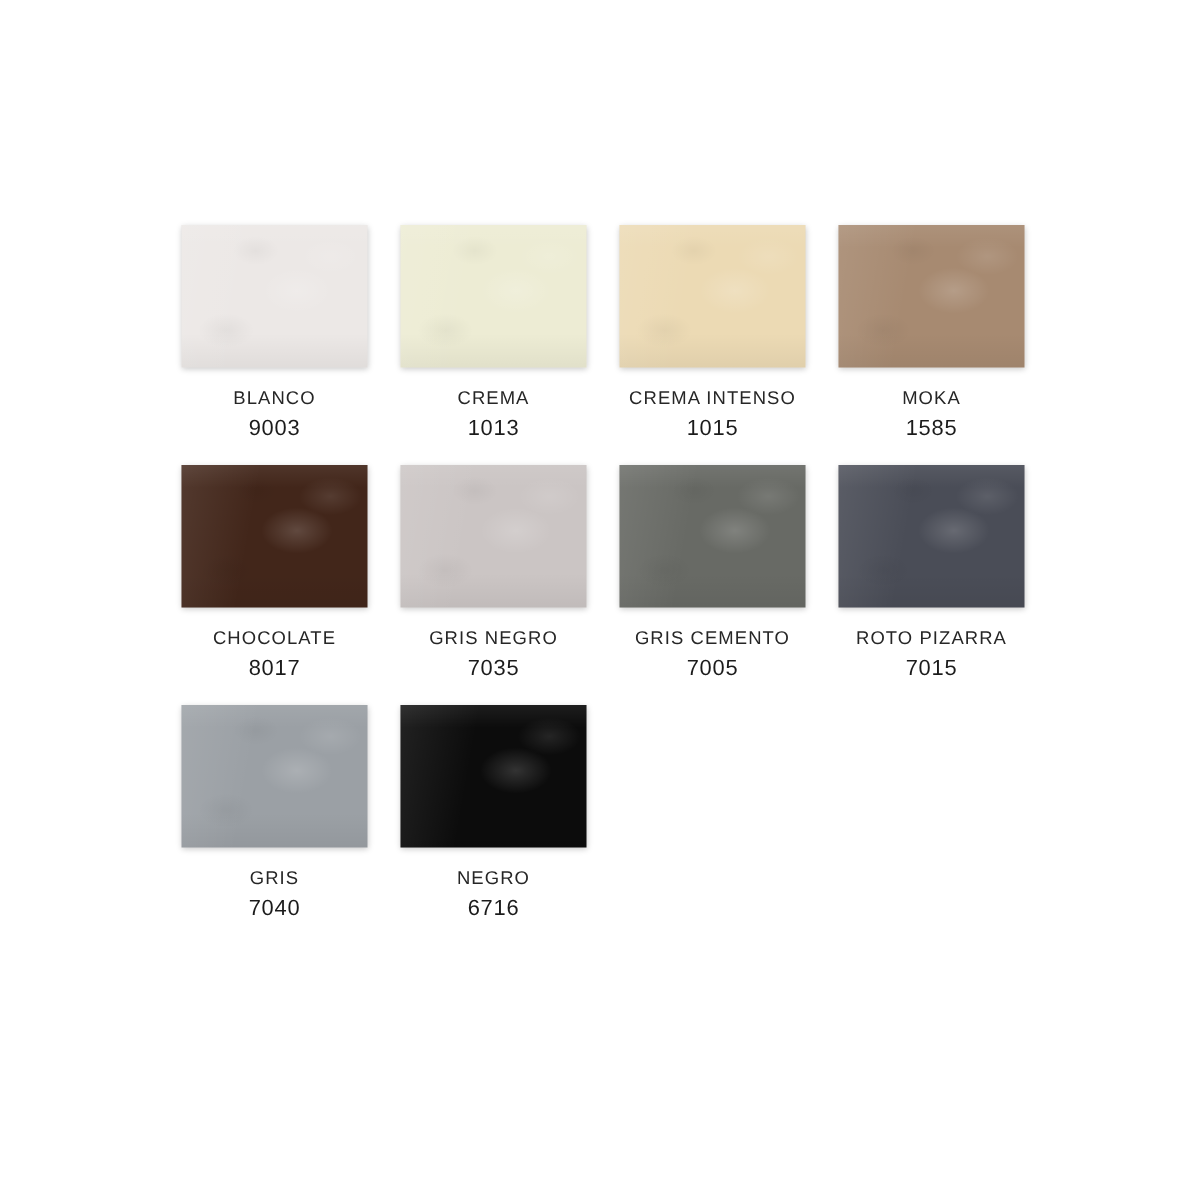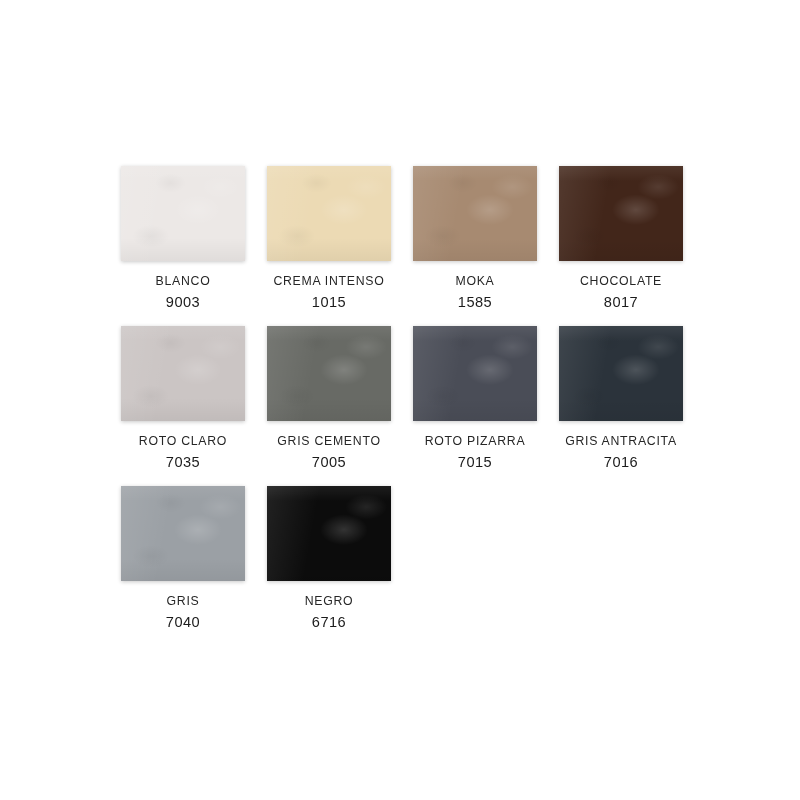--- a/index.html
+++ b/index.html
@@ -31,21 +31,20 @@
     grid-template-rows: repeat(3, 160px);
     column-gap: 0px;
     row-gap: 0px;
   }
 
   .swatch-cell {
     display: flex;
     flex-direction: column;
     align-items: center;
     width: 146px;
-    margin-top: 16px;
   }
 
   .swatch-chip {
     position: relative;
     width: 124px;
     height: 95px;
     box-shadow: 0 1px 4px rgba(0,0,0,0.22);
     overflow: hidden;
   }
 
@@ -95,53 +94,53 @@
 <body>
 
 <div id="palette-sheet">
   <div id="swatch-grid">
       <div class="swatch-cell">
         <div class="swatch-chip" style="background-color: rgb(236, 232, 230);"></div>
         <div class="swatch-name">BLANCO</div>
         <div class="swatch-code">9003</div>
       </div>
       <div class="swatch-cell">
+        <div class="swatch-chip" style="background-color: rgb(237, 236, 212);"></div>
+        <div class="swatch-name">CREMA</div>
+        <div class="swatch-code">1013</div>
+      </div>
+      <div class="swatch-cell">
         <div class="swatch-chip" style="background-color: rgb(236, 218, 180);"></div>
         <div class="swatch-name">CREMA INTENSO</div>
         <div class="swatch-code">1015</div>
       </div>
       <div class="swatch-cell">
         <div class="swatch-chip" style="background-color: rgb(167, 138, 113);"></div>
         <div class="swatch-name">MOKA</div>
         <div class="swatch-code">1585</div>
       </div>
       <div class="swatch-cell">
         <div class="swatch-chip" style="background-color: rgb(66, 38, 26);"></div>
         <div class="swatch-name">CHOCOLATE</div>
         <div class="swatch-code">8017</div>
       </div>
       <div class="swatch-cell">
         <div class="swatch-chip" style="background-color: rgb(203, 197, 196);"></div>
-        <div class="swatch-name">ROTO CLARO</div>
+        <div class="swatch-name">GRIS NEGRO</div>
         <div class="swatch-code">7035</div>
       </div>
       <div class="swatch-cell">
         <div class="swatch-chip" style="background-color: rgb(104, 106, 101);"></div>
         <div class="swatch-name">GRIS CEMENTO</div>
         <div class="swatch-code">7005</div>
       </div>
       <div class="swatch-cell">
         <div class="swatch-chip" style="background-color: rgb(74, 77, 87);"></div>
         <div class="swatch-name">ROTO PIZARRA</div>
         <div class="swatch-code">7015</div>
-      </div>
-      <div class="swatch-cell">
-        <div class="swatch-chip" style="background-color: rgb(43, 51, 59);"></div>
-        <div class="swatch-name">GRIS ANTRACITA</div>
-        <div class="swatch-code">7016</div>
       </div>
       <div class="swatch-cell">
         <div class="swatch-chip" style="background-color: rgb(155, 160, 165);"></div>
         <div class="swatch-name">GRIS</div>
         <div class="swatch-code">7040</div>
       </div>
       <div class="swatch-cell">
         <div class="swatch-chip" style="background-color: rgb(12, 12, 12);"></div>
         <div class="swatch-name">NEGRO</div>
         <div class="swatch-code">6716</div>

